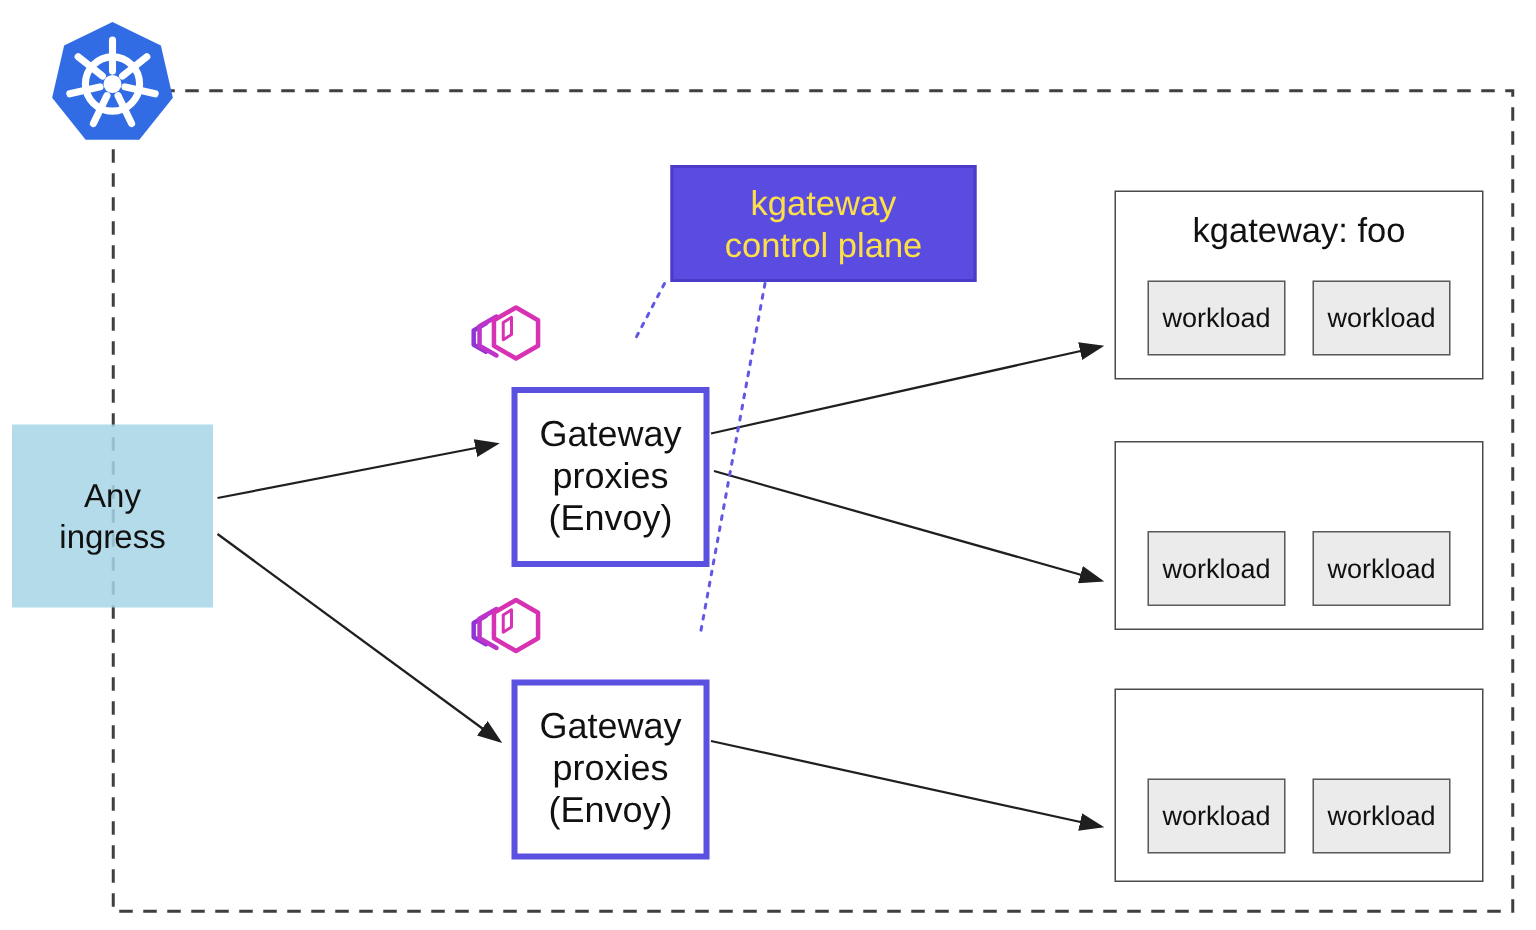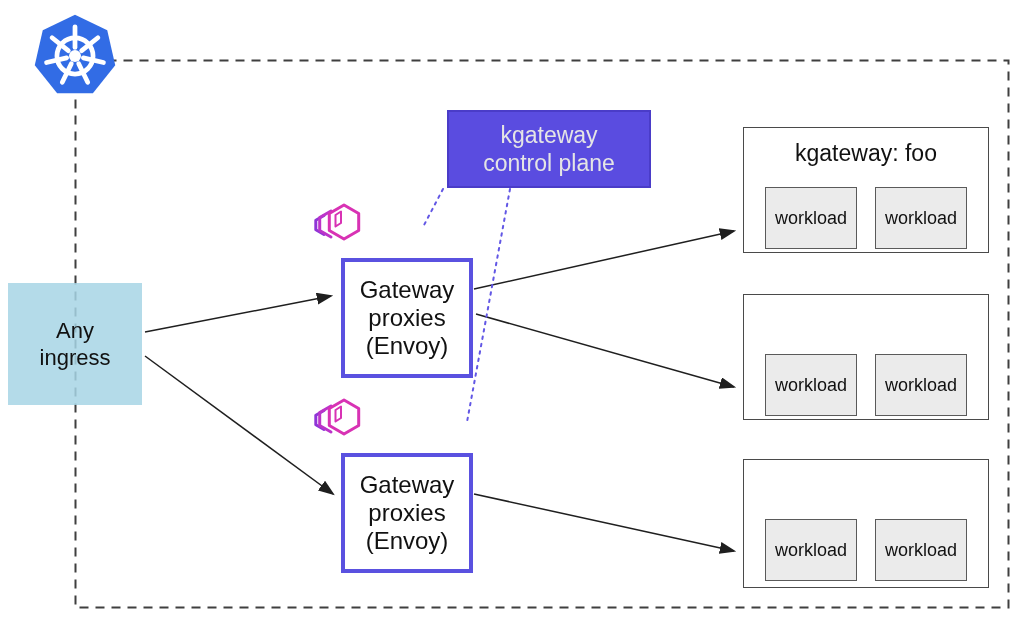--- a/index.html
+++ b/index.html
@@ -11,21 +11,21 @@
   .box{position:absolute;box-sizing:border-box;display:flex;align-items:center;justify-content:center;text-align:center;}
   
   .ingress{
     left:8px;top:283px;width:134px;height:122px;z-index:2;
     background:rgba(167,213,229,0.85);
     font-size:22px;line-height:27px;padding:0 20px;
   }
   
   .control-plane{
     left:447px;top:110px;width:204px;height:78px;z-index:2;
-    background:#5a4ce0;border:2px solid#4a3cc8;color:#e5e5e5;
+    background:#5a4ce0;border:2px solid#4a3cc8;color:#fde047;
     font-size:23px;line-height:28px;padding:0 28px;
   }
   
   .gateway{
     width:132px;height:120px;z-index:2;background:#ffffff;
     border:4px solid #5a51e0;font-size:24px;line-height:28px;padding:0 2px;margin-top:30px;
   }
   .gateway.gw-top{left:341px;top:228px;}
   .gateway.gw-bottom{left:341px;top:423px;}
   .envoy-icon{position:absolute;width:58px;height:46px;z-index:3;}
@@ -35,21 +35,21 @@
   .namespace{
     position:absolute;left:743px;width:246px;box-sizing:border-box;z-index:2;
     background:#ffffff;border:1.5px solid #4a4a4a;
   }
   .ns-foo{top:127px;height:126px;}
   .ns-bar{top:294px;height:126px;}
   .ns-extra{top:459px;height:129px;}
   .ns-title{position:absolute;left:0;right:0;top:12px;text-align:center;font-size:23px;}
   .ns-row{position:absolute;left:0;right:0;top:59px;display:flex;justify-content:center;gap:18px;}
   .workload{
-    width:92px;height:62px;box-sizing:border-box;background:#ebebeb;border:1.5px solid #5a5a5a;
+    width:92px;height:50px;box-sizing:border-box;background:#ebebeb;border:1.5px solid #5a5a5a;
     display:flex;align-items:center;justify-content:center;font-size:18px;
   }
   .k8s-logo{position:absolute;left:32px;top:13px;width:86px;height:86px;z-index:3;}
 </style>
 </head>
 <body>
 
 <div id="stage">
 
   <svg id="conn" viewBox="0 0 1024 620" xmlns="http://www.w3.org/2000/svg">

